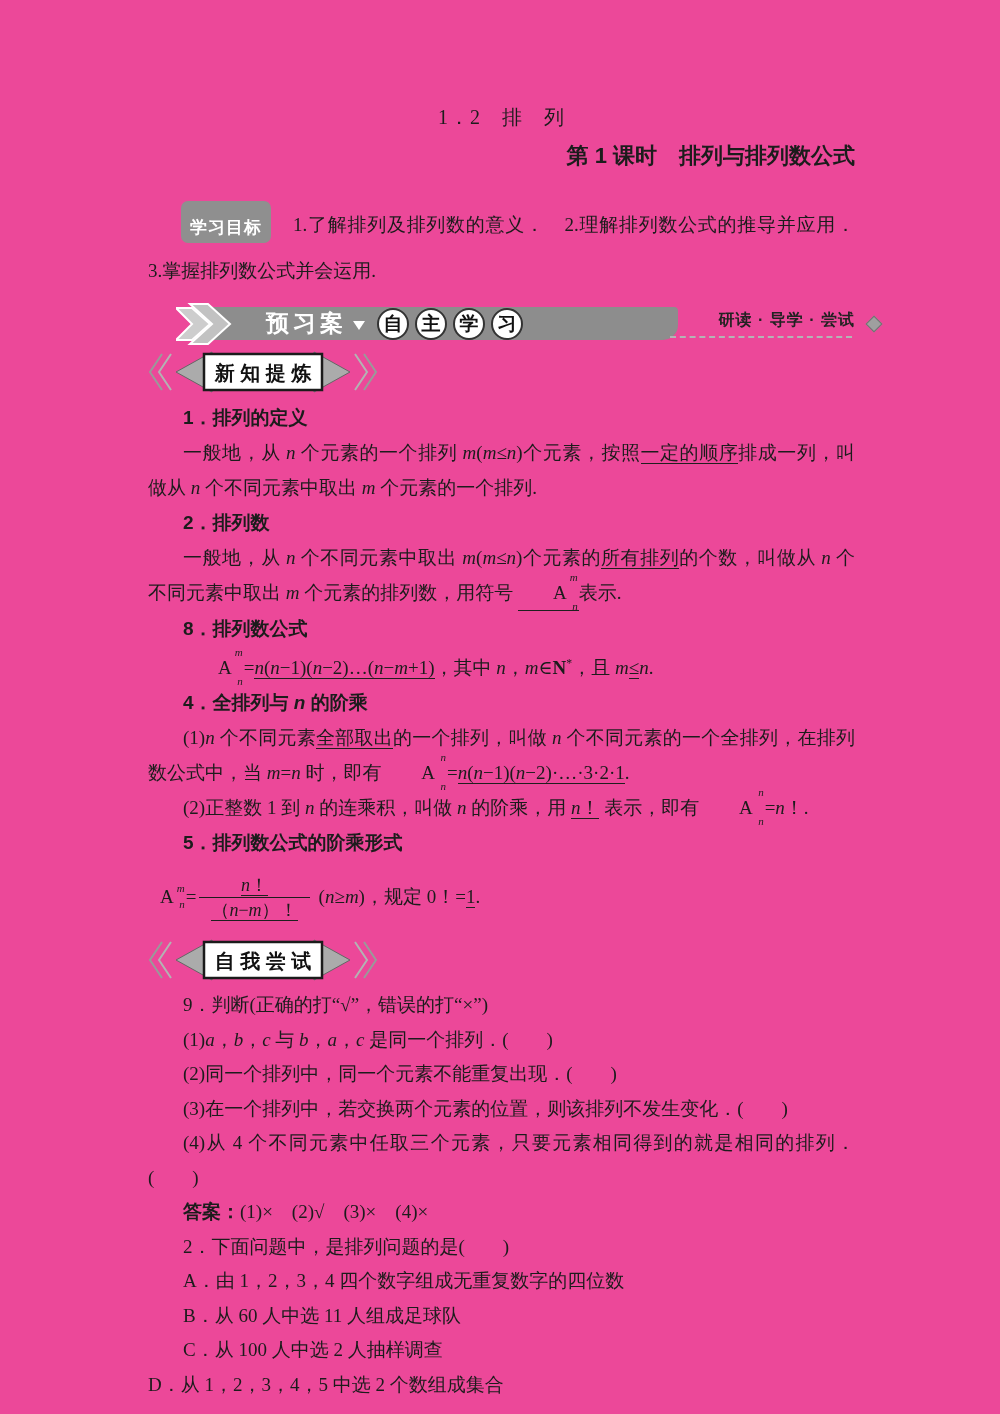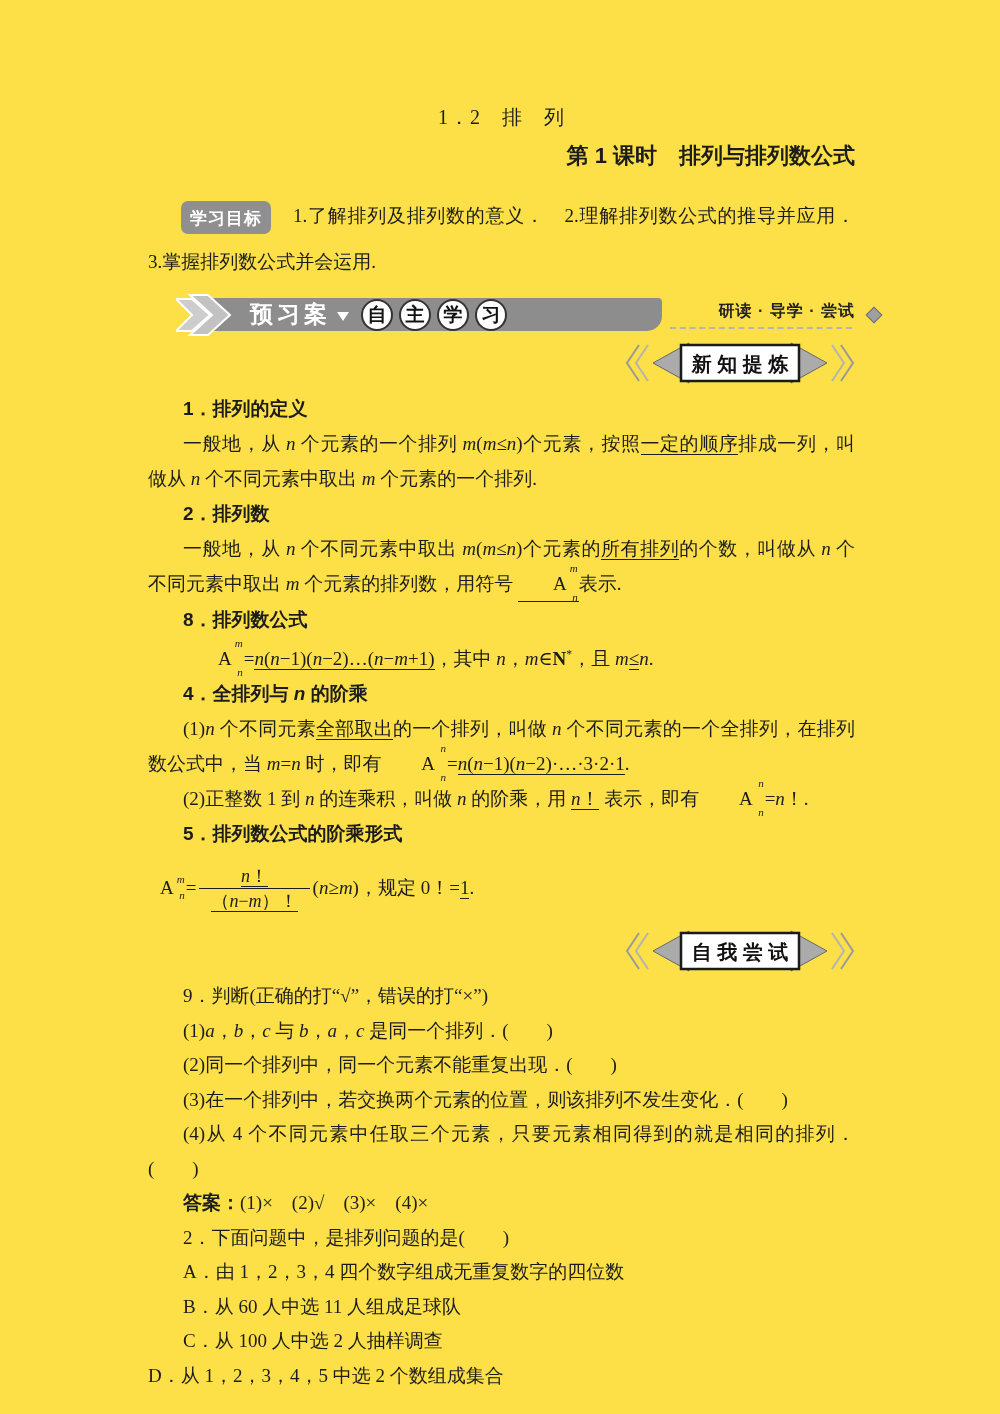--- a/index.html
+++ b/index.html
@@ -1,54 +1,54 @@
 <!DOCTYPE html>
 <html><head>
 <meta charset="utf-8">
 <style>
   html,body{margin:0;padding:0;background:#ffffff;}
-  .page{position:relative;width:1000px;height:1414px;margin:0 auto;background:#fde047;
+  .page{position:relative;width:1000px;height:1414px;margin:0 auto;background:#ec4899;
         box-sizing:border-box;padding:104px 145px 0 148px;
         font-family:"Liberation Serif","DejaVu Serif",serif;
         color:#1c1c1c;font-size:19px;overflow:hidden;}
 
   .title{font-size:20px;text-align:center;font-weight:400;margin:0 0 10px;letter-spacing:1px;}
   .subtitle{font-family:"Liberation Sans","DejaVu Sans",sans-serif;font-size:22px;
             text-align:right;font-weight:700;margin:0 0 18px;}
 
   .objectives{line-height:46px;text-align:justify;margin:0 0 2px;}
   .obj-badge{display:inline-block;background:#8f8f8f;color:#fff;
              font-family:"Liberation Sans","DejaVu Sans",sans-serif;font-weight:700;
-             font-size:17px;line-height:1;padding:9px 9px 7px;border-radius:7px;
+             font-size:17px;line-height:1;padding:18px 9px 7px;border-radius:7px;
              margin:12px 22px 0 33px;vertical-align:-2px;letter-spacing:1px;}
 
   
   .banner{position:relative;width:734px;height:44px;margin:8px 0 4px;}
-  .banner-bar{position:absolute;left:44px;top:5px;width:470px;height:33px;background:#8d8d8d;
+  .banner-bar{position:absolute;left:60px;top:5px;width:470px;height:33px;background:#8d8d8d;
               border-radius:4px 4px 15px 4px;display:flex;align-items:center;
               padding-left:58px;box-sizing:border-box;}
   .banner-chevrons{position:absolute;left:28px;top:0;}
   .banner-title{color:#fff;font-family:"Liberation Sans","DejaVu Sans",sans-serif;
                 font-weight:700;font-size:23px;letter-spacing:4px;}
   .banner-tri{width:0;height:0;border-left:6px solid transparent;border-right:6px solid transparent;
               border-top:9px solid #fff;margin:4px 12px 0 6px;}
   .banner-circles{display:flex;gap:6px;}
   .circle{width:28px;height:28px;border-radius:50%;background:#fff;border:2px solid #333;
           display:flex;align-items:center;justify-content:center;
           font-family:"Liberation Sans","DejaVu Sans",sans-serif;font-weight:700;
           font-size:19px;color:#111;}
   .banner-dashes{position:absolute;left:522px;right:30px;bottom:8px;border-bottom:2px dashed #b4b4b4;}
   .banner-slogan{position:absolute;right:27px;top:8px;
                  font-family:"Liberation Sans","DejaVu Sans",sans-serif;font-weight:700;
                  font-size:16px;letter-spacing:1px;color:#222;}
   .banner-diamond{position:absolute;right:2px;top:16px;width:10px;height:10px;background:#9f9f9f;
                   border:1px solid #6f6f6f;transform:rotate(45deg);}
 
   
-  .hexwrap{text-align:right;margin:4px 0 6px;}
+  .hexwrap{text-align:left;margin:4px 0 6px;}
   .hexwrap svg{vertical-align:middle;}
 
   
   .k-head{font-family:"Liberation Sans","DejaVu Sans",sans-serif;font-weight:700;
           line-height:35px;text-indent:35px;}
   .k-para{line-height:35px;text-indent:35px;text-align:justify;}
   .q-line{line-height:34.5px;text-indent:35px;text-align:justify;}
   .q-line.flush{text-indent:0;}
 
   .seg-i{font-style:italic;}
@@ -59,21 +59,21 @@
   
   .sc{display:inline-block;position:relative;padding-right:12px;}
   .sc .sc-sup{position:absolute;right:1px;top:-3px;font-size:11px;font-style:italic;line-height:1;}
   .sc .sc-sub{position:absolute;right:1px;bottom:-2px;font-size:11px;font-style:italic;line-height:1;}
 
   
   .formula5{display:flex;align-items:center;height:74px;padding-left:12px;}
   .frac{display:inline-flex;flex-direction:column;align-items:center;margin:0 3px;}
   .frac-num,.frac-den{padding:0 12px;font-size:18px;line-height:24px;}
   .frac-bar{align-self:stretch;border-top:1.6px solid #1c1c1c;}
-  .f5-tail{margin-left:0;}
+  .f5-tail{margin-left:6px;}
 </style>
 </head>
 <body>
 
 <div class="page">
 
   <h1 class="title">1．2　排　列</h1>
   <h2 class="subtitle">第 1 课时　排列与排列数公式</h2>
 
   <p class="objectives">

